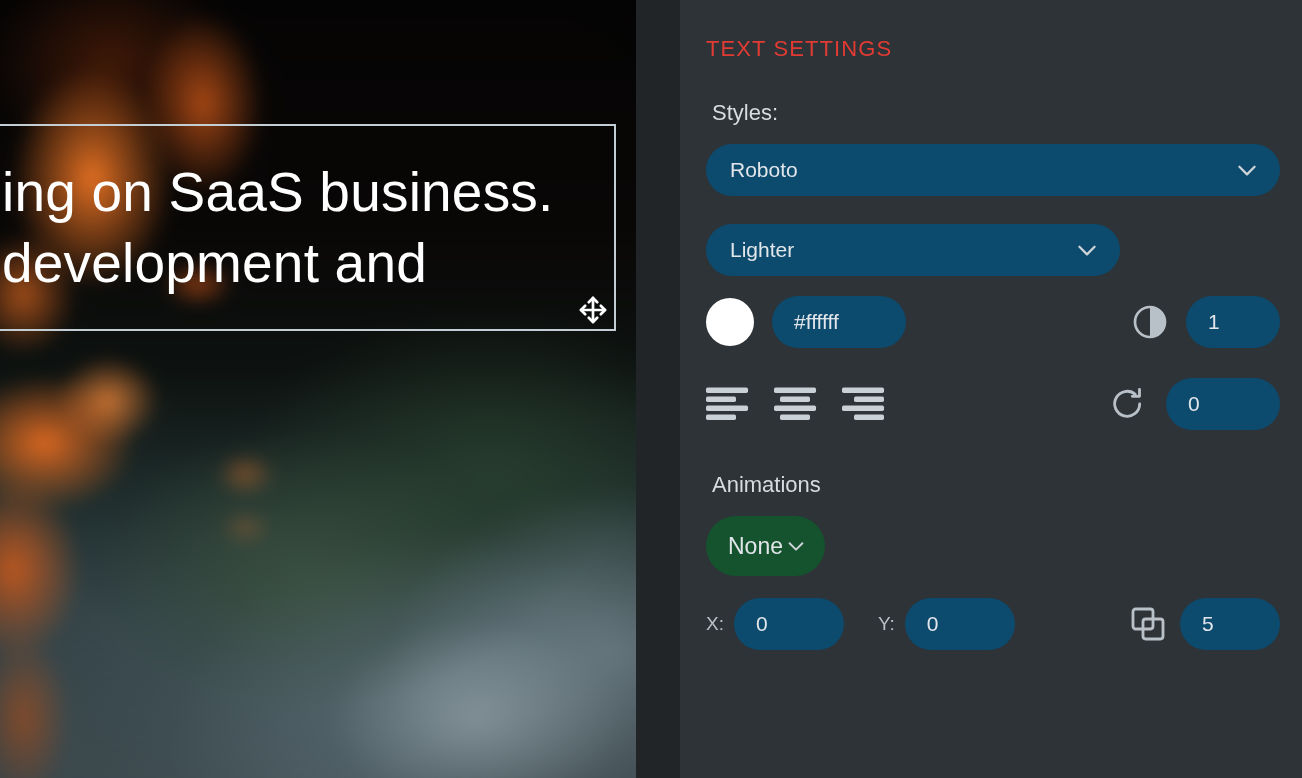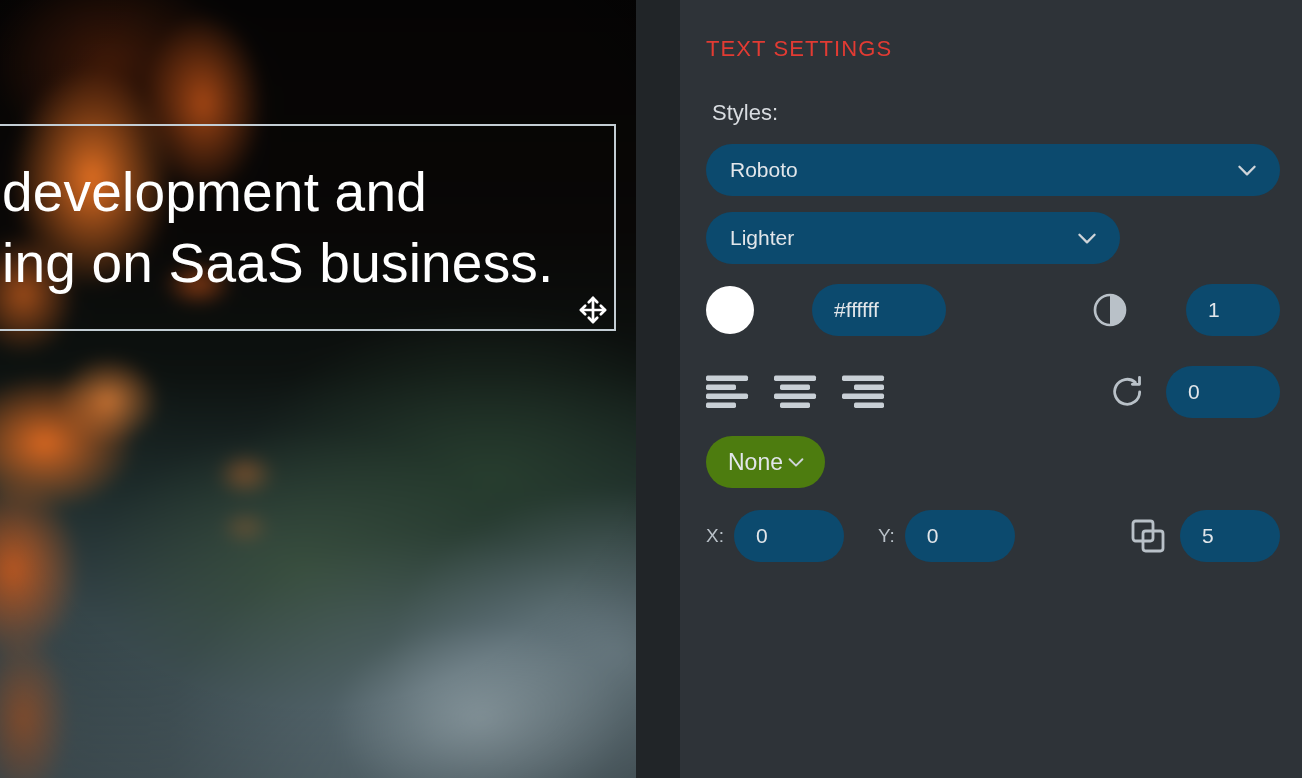--- a/index.html
+++ b/index.html
@@ -207,23 +207,23 @@
   .icon-btn svg { display: block; width: 100%; height: 100%; }
 
   .icon-static {
     width: 40px;
     height: 40px;
     color: #b9c1c8;
   }
   .icon-static svg { display: block; width: 100%; height: 100%; }
 
   .anim-pill {
-    background: #4d7c0f;
+    background: #14532d;
     border-radius: 999px;
-    height: 52px;
+    height: 60px;
     display: inline-flex;
     align-items: center;
     padding: 0 18px 0 22px;
     color: #e2e6ea;
     font-size: 23px;
     cursor: pointer;
   }
   .anim-pill .chev { width: 22px; height: 22px; flex: 0 0 22px; margin-left: 2px; }
 
   .shadow-label {
@@ -235,22 +235,22 @@
 <body>
 
 <div id="app">
 
   <div class="preview">
     <div class="video-bg"></div>
     <div class="video-vignette"></div>
 
     <div class="textbox" style="border-color: rgb(195, 205, 212);">
       <div class="textbox-inner">
+        <div class="tb-line">ing on SaaS business.</div>
         <div class="tb-line">development and</div>
-        <div class="tb-line">ing on SaaS business.</div>
       </div>
       <div class="move-handle">
         <svg viewBox="0 0 24 24" fill="none" stroke="currentColor" stroke-width="1.9" stroke-linecap="round" stroke-linejoin="round">
           <line x1="12" y1="3.5" x2="12" y2="20.5"></line>
           <line x1="3.5" y1="12" x2="20.5" y2="12"></line>
           <polyline points="9,6.5 12,3.5 15,6.5"></polyline>
           <polyline points="9,17.5 12,20.5 15,17.5"></polyline>
           <polyline points="6.5,9 3.5,12 6.5,15"></polyline>
           <polyline points="17.5,9 20.5,12 17.5,15"></polyline>
         </svg>
@@ -272,32 +272,32 @@
       <div class="pill select" style="width:574px;">
         <span>Roboto</span>
         <span class="chev">
           <svg viewBox="0 0 24 24" fill="none" stroke="currentColor" stroke-width="2.1" stroke-linecap="round" stroke-linejoin="round">
             <polyline points="5,9 12,16 19,9"></polyline>
           </svg>
         </span>
       </div>
     </div>
 
-    <div class="row" style="margin-top:16px;">
+    <div class="row" style="margin-top:28px;">
       <div class="pill select" style="width:414px;">
         <span>Lighter</span>
         <span class="chev">
           <svg viewBox="0 0 24 24" fill="none" stroke="currentColor" stroke-width="2.1" stroke-linecap="round" stroke-linejoin="round">
             <polyline points="5,9 12,16 19,9"></polyline>
           </svg>
         </span>
       </div>
     </div>
 
-    <div class="row" style="margin-top:20px;gap:40px;">
+    <div class="row" style="margin-top:20px;">
       <div class="swatch" style="background: rgb(255, 255, 255);"></div>
       <div class="pill num" style="width:134px; margin-left:18px;">
         <span>#ffffff</span>
       </div>
       <div style="flex:1 1 auto;"></div>
       <span class="icon-static">
         <svg viewBox="0 0 24 24" fill="none" stroke="currentColor" stroke-width="1.6">
           <circle cx="12" cy="12" r="9"></circle>
           <path d="M12 3 A9 9 0 0 1 12 21 Z" fill="currentColor" stroke="none"></path>
         </svg>
@@ -339,20 +339,23 @@
         <svg viewBox="0 0 24 24" fill="none" stroke="currentColor" stroke-width="1.7" stroke-linecap="round" stroke-linejoin="round">
           <path d="M19 12 A7.5 7.5 0 1 1 16.4 6.2"></path>
           <polyline points="18.9,3.2 18.9,7.4 14.6,7.4"></polyline>
         </svg>
       </span>
       <div class="pill num" style="width:114px; margin-left:18px;">
         <span>0</span>
       </div>
     </div>
 
+    <div style="margin-top:42px;">
+      <span class="section-label">Animations</span>
+    </div>
     <div class="row" style="margin-top:18px;">
       <div class="anim-pill">
         <span>None</span>
         <span class="chev">
           <svg viewBox="0 0 24 24" fill="none" stroke="currentColor" stroke-width="2.1" stroke-linecap="round" stroke-linejoin="round">
             <polyline points="5,9 12,16 19,9"></polyline>
           </svg>
         </span>
       </div>
     </div>

